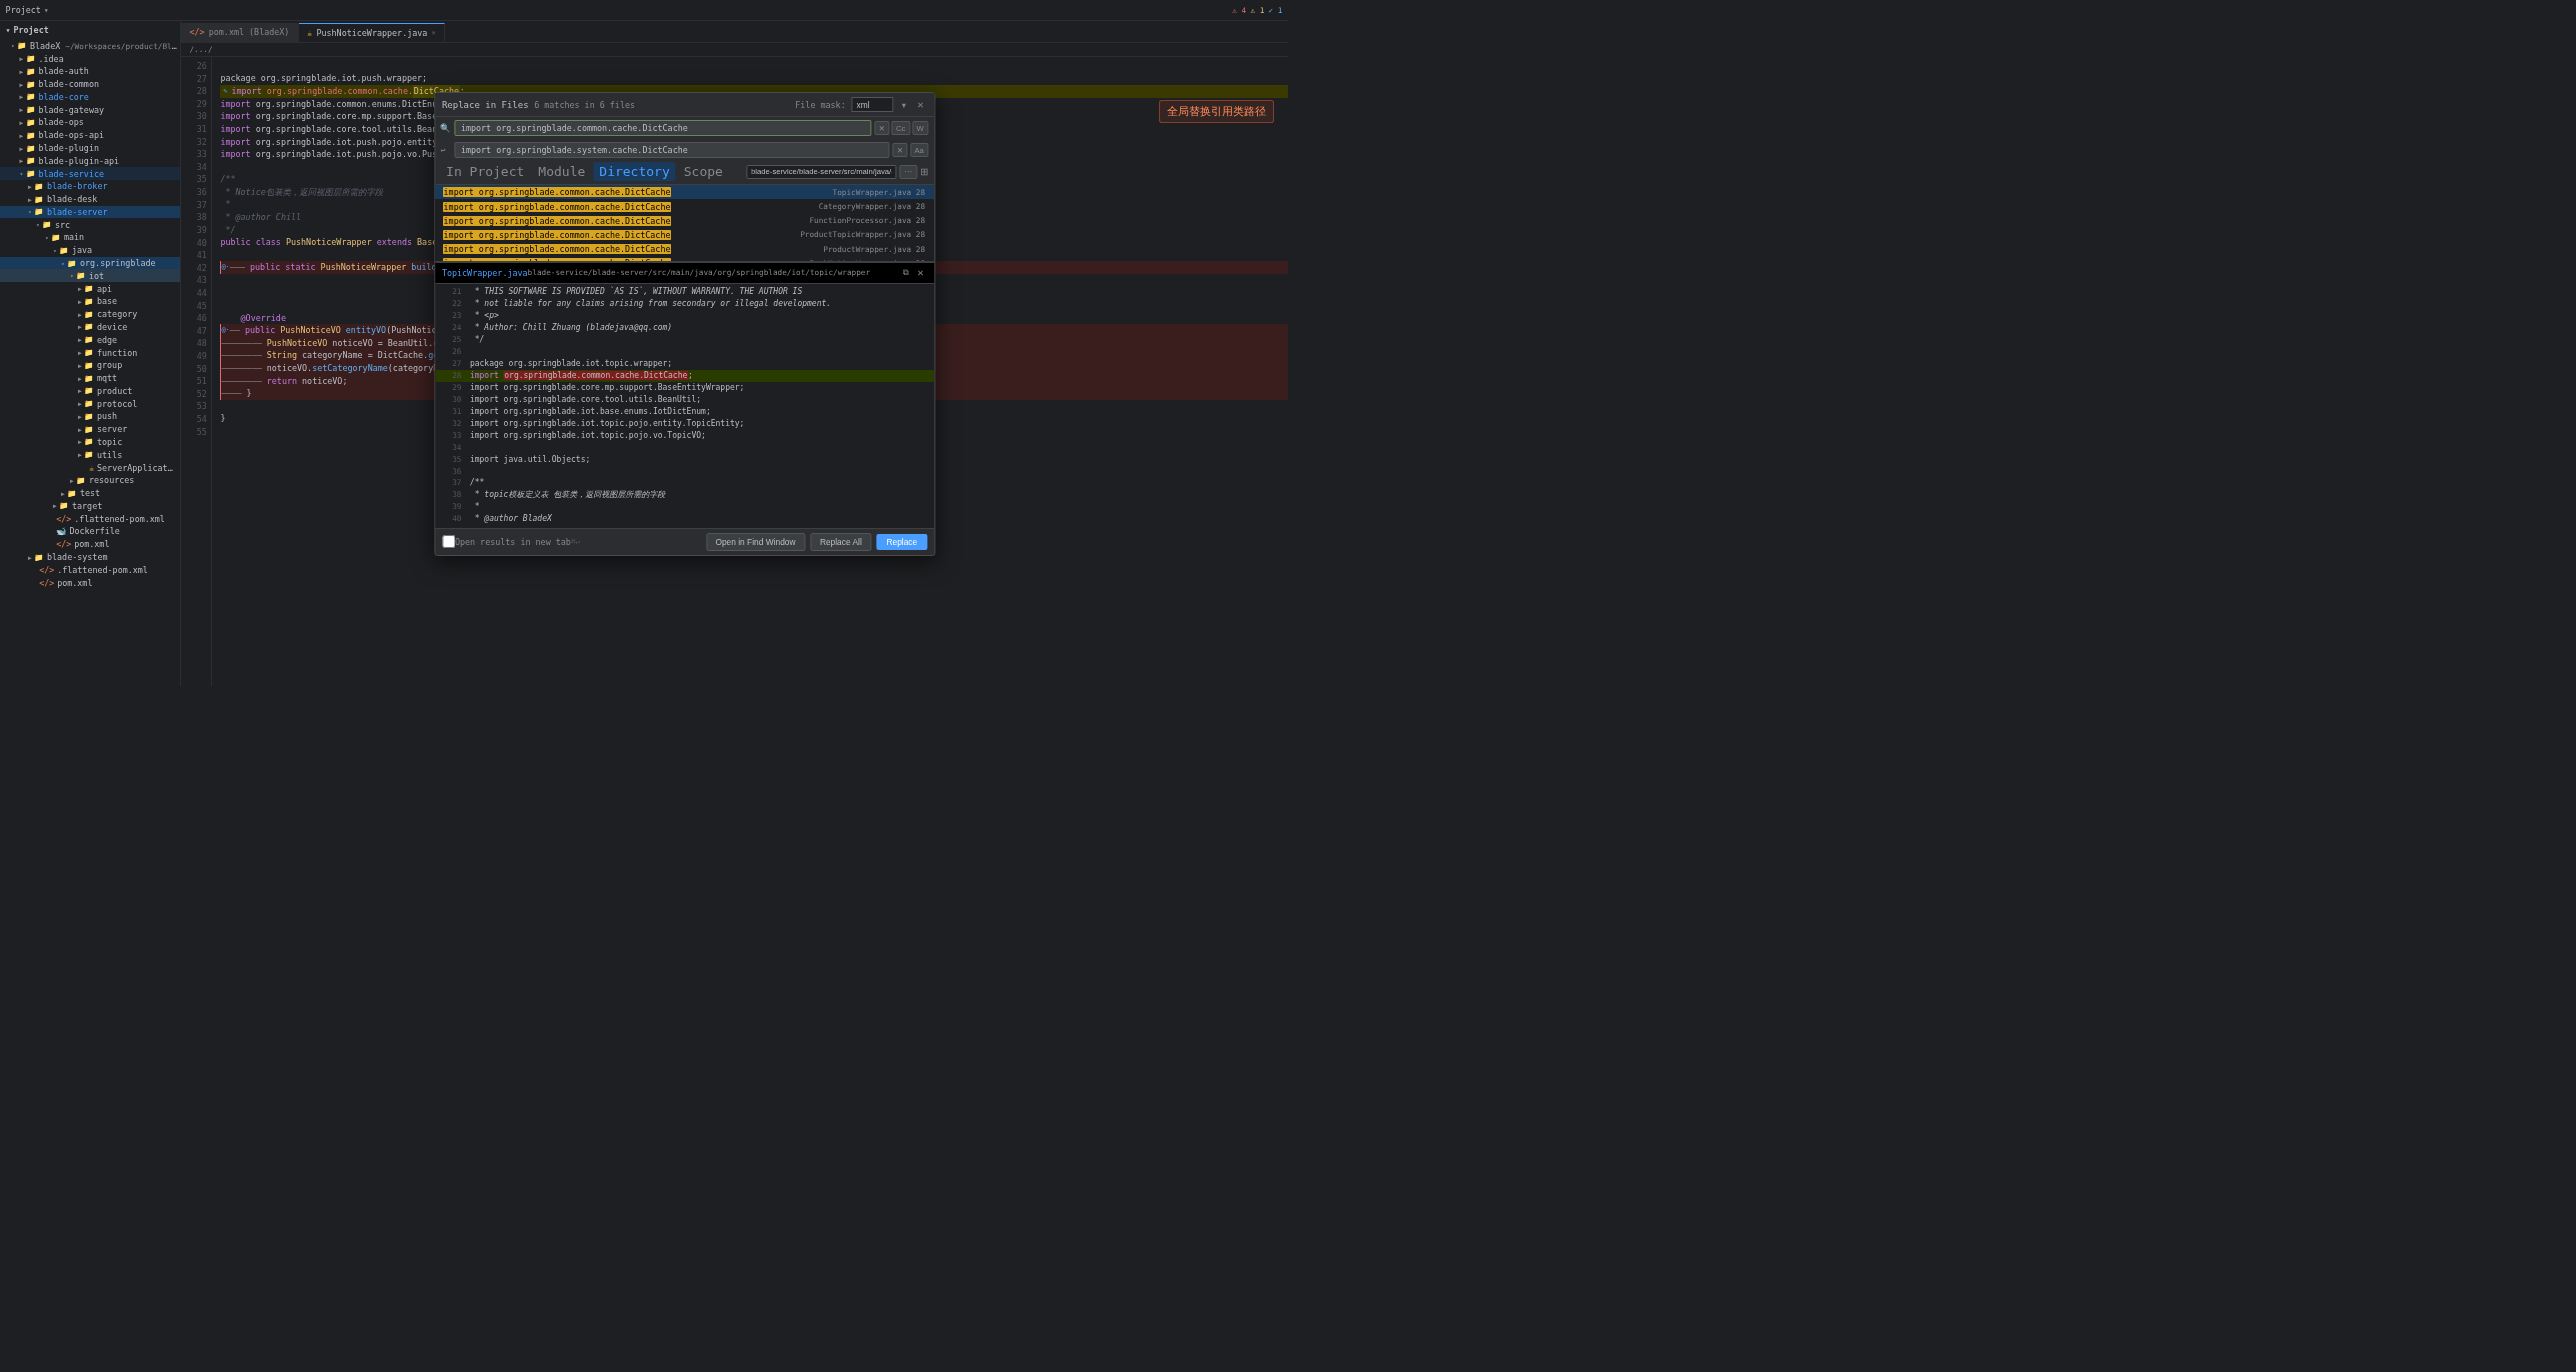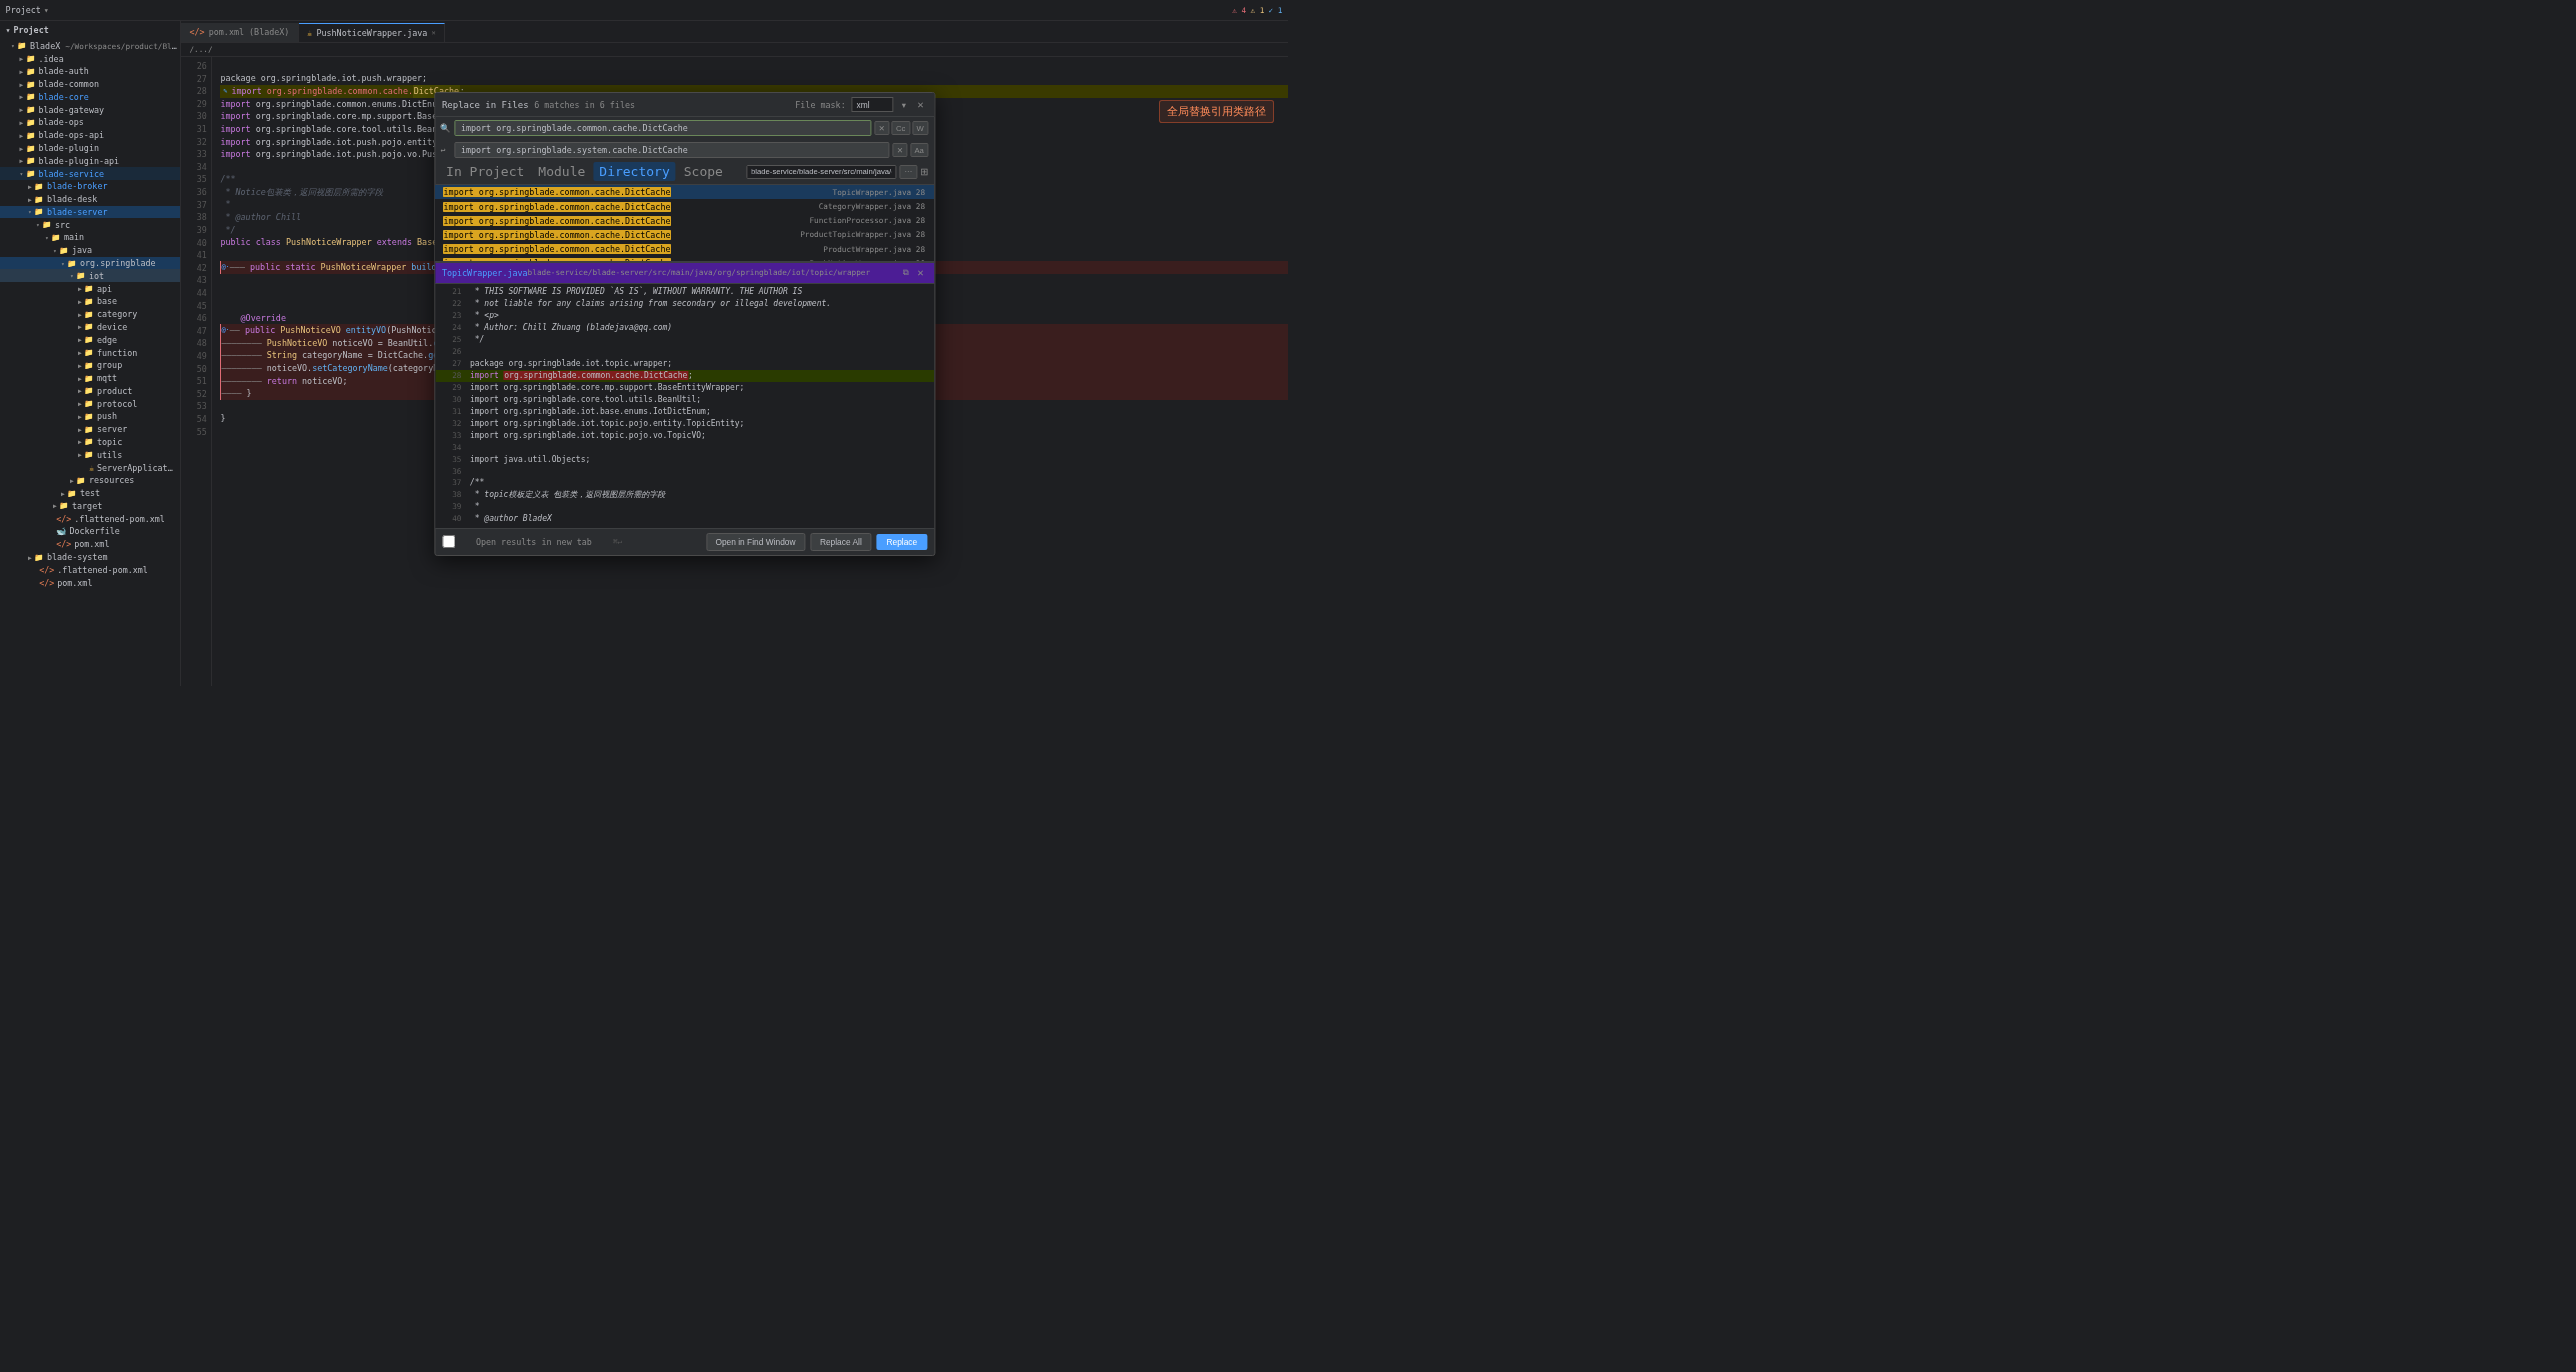--- a/index.html
+++ b/index.html
@@ -328,21 +328,21 @@
 
     
     .preview-panel {
       background: #1e1f22;
       border-top: none;
     }
     .preview-header {
       display: flex;
       align-items: center;
       padding: 2.8px 7px;
-      background: #4c1d95;
+      background: #000000;
       border-top: 0.7px solid #3d3f41;
       border-bottom: 0.7px solid #3d3f41;
       font-size: 8.4px;
     }
     .preview-filename { color: #4a9eff; }
     .preview-filepath { color: #888; font-size: 7.7px; }
     .preview-actions {
       margin-left: auto;
       display: flex;
       gap: 2.8px;
@@ -382,21 +382,21 @@
     .replace-footer {
       display: flex;
       align-items: center;
       padding: 4.2px 7px;
       gap: 5.6px;
       border-top: 0.7px solid #3d3f41;
     }
     .open-new-tab-check {
       display: flex;
       align-items: center;
-      gap: 21px;
+      gap: 0;
       font-size: 8.4px;
       color: #888;
     }
     .footer-spacer { flex: 1; }
     .btn-open {
       background: #3c3f41;
       border: 0.7px solid #555;
       color: #bcbec4;
       padding: 2.8px 8.4px;
       font-size: 8.4px;

